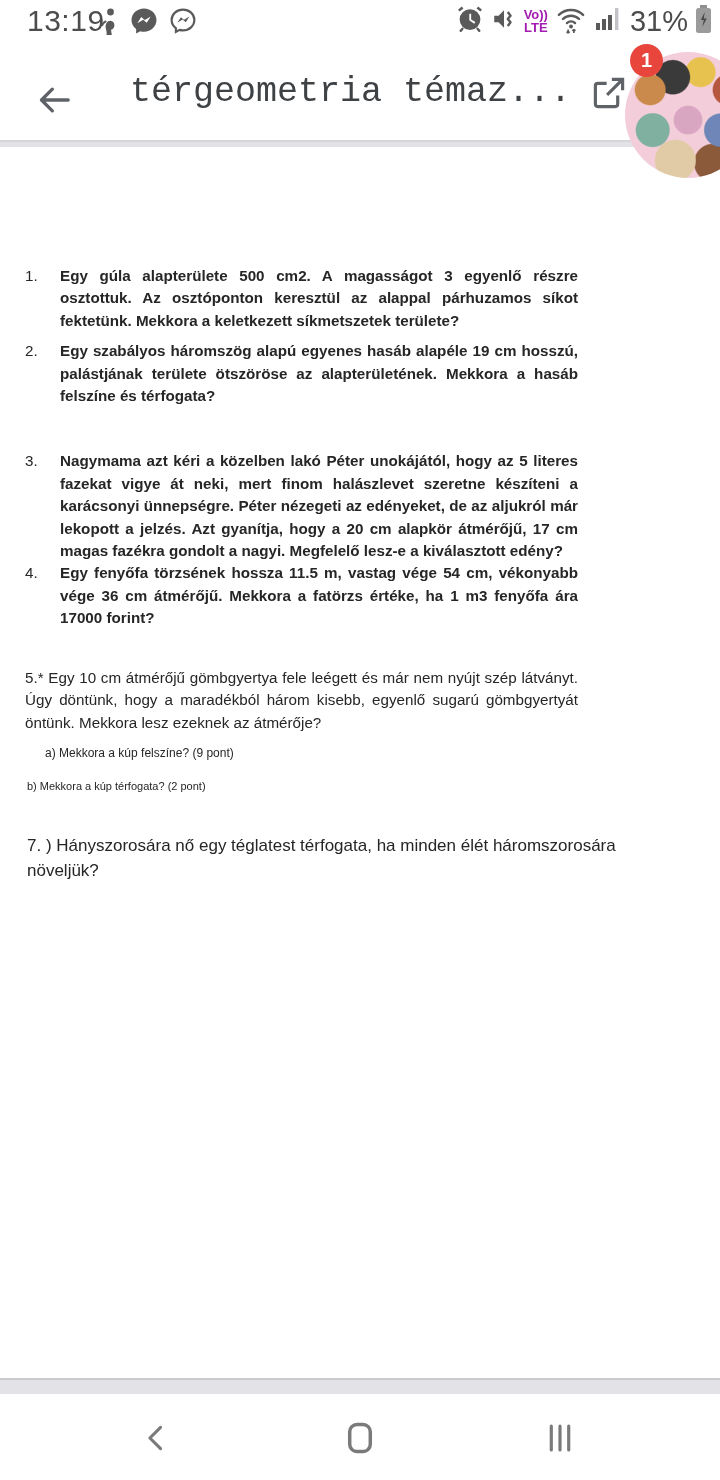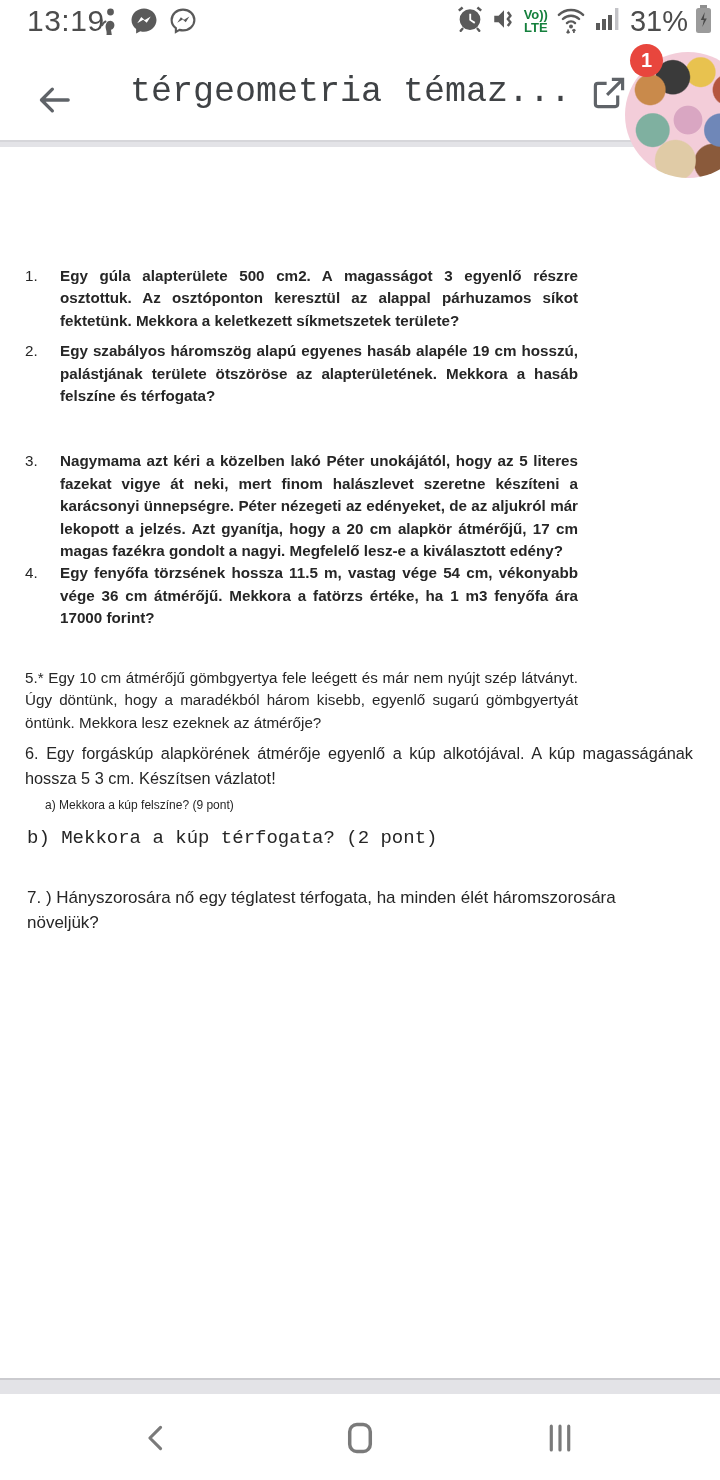--- a/index.html
+++ b/index.html
@@ -5,21 +5,21 @@
   html,body{margin:0;padding:0;background:#fff;}
   .screen{position:relative;width:720px;height:1480px;overflow:hidden;background:#fff;
           font-family:"Liberation Sans","DejaVu Sans",sans-serif;}
 
   
   .statusbar{position:absolute;left:0;top:0;width:720px;height:42px;background:#fff;}
   .sb-time{position:absolute;left:27px;top:4px;font-size:30px;color:#4c4c4c;letter-spacing:0.5px;}
   .sb-left-icons{position:absolute;left:98px;top:6px;display:flex;align-items:center;gap:9px;}
   .sb-right{position:absolute;right:8px;top:4px;display:flex;align-items:center;gap:7px;}
   .volte{display:flex;flex-direction:column;align-items:center;line-height:13px;
-         font-size:13px;font-weight:bold;color:#15803d;}
+         font-size:13px;font-weight:bold;color:#a21caf;}
   .sb-batt-pct{font-size:29px;color:#4c4c4c;margin-left:1px;}
 
   
   .appbar{position:absolute;left:0;top:42px;width:720px;height:98px;background:#fff;
           border-bottom:2px solid #d6d6da;}
   .back-btn{position:absolute;left:34px;top:38px;width:40px;height:40px;cursor:pointer;}
   .appbar-title{position:absolute;left:130px;top:30px;font-size:35px;color:#3f4245;
                 white-space:nowrap;max-width:460px;overflow:hidden;font-family:Liberation Mono, monospace;}
   .openin-btn{position:absolute;left:590px;top:32px;width:38px;height:38px;cursor:pointer;}
   .gap-band-top{position:absolute;left:0;top:142px;width:720px;height:5px;background:#e3e3e7;}
@@ -46,21 +46,21 @@
   .li{display:flex;width:553px;font-size:15.2px;line-height:22.4px;}
   .li .num{width:35px;flex:none;}
   .li .txt{flex:1;text-align:justify;text-align-last:left;font-weight:bold;}
   .li1{margin-bottom:8px;}  .li2{margin-bottom:43px;}
   .li3{margin-bottom:0;}    .li4{margin-bottom:37px;}
   .p5{width:553px;font-size:15.2px;line-height:22.4px;text-align:justify;
       text-align-last:left;margin-bottom:7px;}
   .p6{width:668px;font-size:16.3px;line-height:25px;text-align:justify;
       text-align-last:left;margin-bottom:2px;}
   .p6a{font-size:12px;line-height:25px;margin-left:20px;margin-bottom:8px;}
-  .p6b{font-size:19px;line-height:25px;margin-left:2px;margin-bottom:34px;font-family:Liberation Mono, monospace;}
+  .p6b{font-size:11px;line-height:25px;margin-left:2px;margin-bottom:34px;}
   .p7{width:660px;font-size:17px;line-height:25px;margin-left:2px;}
 
   
   .page-edge{position:absolute;left:0;top:1378px;width:720px;height:2px;background:#cbcbcf;}
   .gap-band-bottom{position:absolute;left:0;top:1380px;width:720px;height:14px;background:#e3e3e7;}
   .navbar{position:absolute;left:0;top:1394px;width:720px;height:86px;background:#fff;}
   .nav-ico{position:absolute;top:24px;width:40px;height:40px;display:flex;
            align-items:center;justify-content:center;cursor:pointer;}
   .nav-back{left:137px;} .nav-home{left:340px;} .nav-recents{left:540px;}
 </style>
@@ -169,21 +169,20 @@
     </div>
     <div class="li li3">
       <span class="num">3.</span>
       <span class="txt">Nagymama azt kéri a közelben lakó Péter unokájától, hogy az 5 literes fazekat vigye át neki, mert finom halászlevet szeretne készíteni a karácsonyi ünnepségre. Péter nézegeti az edényeket, de az aljukról már lekopott a jelzés. Azt gyanítja, hogy a 20 cm alapkör átmérőjű, 17 cm magas fazékra gondolt a nagyi. Megfelelő lesz-e a kiválasztott edény?</span>
     </div>
     <div class="li li4">
       <span class="num">4.</span>
       <span class="txt">Egy fenyőfa törzsének hossza 11.5 m, vastag vége 54 cm, vékonyabb vége 36 cm átmérőjű. Mekkora a fatörzs értéke, ha 1 m3 fenyőfa ára 17000 forint?</span>
     </div>
     <div class="p5">5.* Egy 10 cm átmérőjű gömbgyertya fele leégett és már nem nyújt szép látványt. Úgy döntünk, hogy a maradékból három kisebb, egyenlő sugarú gömbgyertyát öntünk. Mekkora lesz ezeknek az átmérője?</div>
-    <div class="p6">6. Egy forgáskúp alapkörének átmérője egyenlő a kúp alkotójával. A kúp magasságának hossza 5 3 cm. Készítsen vázlatot!</div>
     <div class="p6a">a) Mekkora a kúp felszíne? (9 pont)</div>
     <div class="p6b">b) Mekkora a kúp térfogata? (2 pont)</div>
     <div class="p7">7. ) Hányszorosára nő egy téglatest térfogata, ha minden élét háromszorosára növeljük?</div>
   </div>
 
   <div class="page-edge"></div>
   <div class="gap-band-bottom"></div>
   <div class="navbar">
     <span class="nav-ico nav-back">
       <svg width="34" height="38" viewBox="0 0 24 24">

